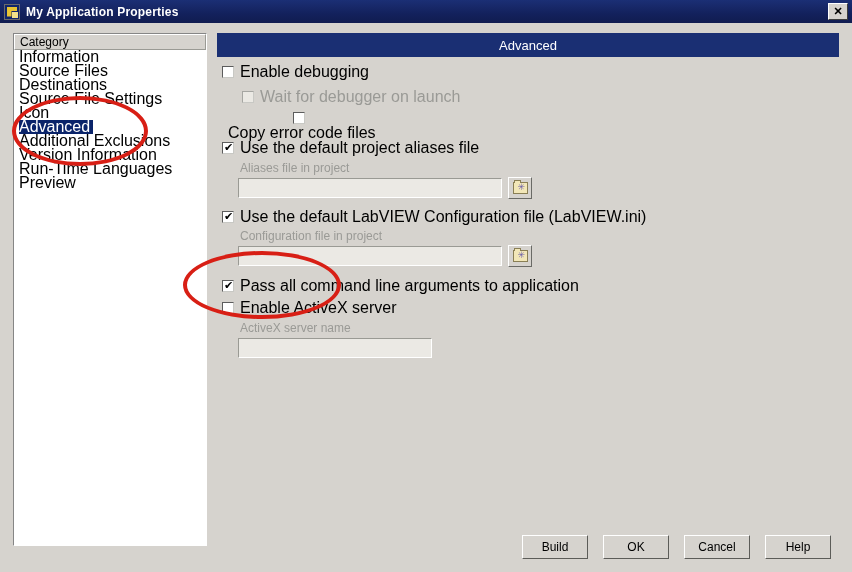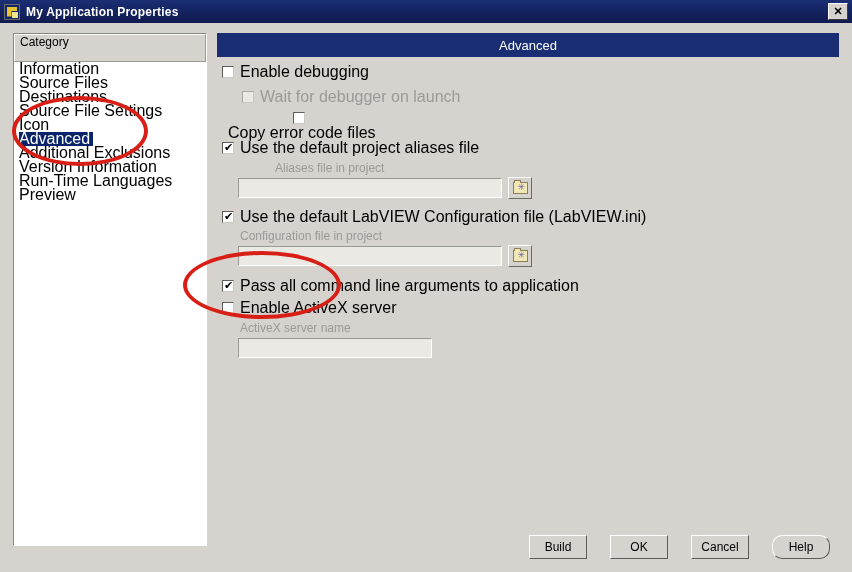--- a/index.html
+++ b/index.html
@@ -97,21 +97,21 @@
     height: 513px;
     background: #ffffff;
     border-top: 1px solid #868686;
     border-left: 1px solid #868686;
     border-right: 1px solid #ffffff;
     border-bottom: 1px solid #ffffff;
     box-sizing: border-box;
     overflow: hidden;
   }
   #category-header {
-    height: 28px;
+    height: 16px;
     background: #d6d3ce;
     border-top: 1px solid #ffffff;
     border-left: 1px solid #ffffff;
     border-right: 1px solid #9a9a94;
     border-bottom: 1px solid #9a9a94;
     box-sizing: border-box;
     font-size: 12px;
     color: #000000;
     padding-left: 5px;
     line-height: 14px;
@@ -251,34 +251,33 @@
     font-size: 9px;
     line-height: 11px;
     color: #6b5fa8;
     font-family: "DejaVu Sans", sans-serif;
   }
 
   
   .dlg-btn {
     position: absolute;
     height: 24px;
-    width: 58px;
+    width: 66px;
     background: #d6d3ce;
     border-top: 1px solid #ffffff;
     border-left: 1px solid #ffffff;
     border-right: 1px solid #5c5c58;
     border-bottom: 1px solid #5c5c58;
     box-sizing: border-box;
     font-size: 12px;
     color: #000000;
     display: flex;
     align-items: center;
     justify-content: center;
     font-family: "Liberation Sans", sans-serif;
-    margin-left: 7px;
   }
 
   
   #annotations {
     position: absolute;
     left: 0; top: 0;
     width: 852px;
     height: 572px;
     pointer-events: none;
   }
@@ -359,21 +358,21 @@
         <div class="cb-label">Copy error code files</div>
       </div>
 
       <div class="row" style="left:5px; top:82px;">
         <div class="cb">
             <span class="tick">✔</span>
           </div>
         <div class="cb-label">Use the default project aliases file</div>
       </div>
 
-      <div class="field-label" style="left:23px; top:104px;margin-left:35px;">Aliases file in project</div>
+      <div class="field-label" style="left:23px; top:104px;">Aliases file in project</div>
       <div class="textfield" style="left:21px; top:121px; width:264px;"></div>
       <div class="browse-btn" style="left:291px; top:120px;">
         <div class="folder-icon">
             <span class="star">✳</span>
           </div>
       </div>
 
       <div class="row" style="left:5px; top:151px;">
         <div class="cb">
             <span class="tick">✔</span>
@@ -402,21 +401,21 @@
       </div>
 
       <div class="field-label" style="left:23px; top:264px;">ActiveX server name</div>
       <div class="textfield" style="left:21px; top:281px; width:194px;"></div>
 
     </div>
 
     <div class="dlg-btn" style="left:522px; top:512px;">Build</div>
     <div class="dlg-btn" style="left:603px; top:512px;">OK</div>
     <div class="dlg-btn" style="left:684px; top:512px;">Cancel</div>
-    <div class="dlg-btn" style="left:765px; top:512px;border-radius:10px;">Help</div>
+    <div class="dlg-btn" style="left:765px; top:512px;">Help</div>
 
   </div>
 
   <div id="annotations">
     <div class="ellipse" style="left:12px; top:96px; width:136px; height:70px;"></div>
     <div class="ellipse" style="left:183px; top:251px; width:158px; height:68px;"></div>
   </div>
 
 </div>
 

